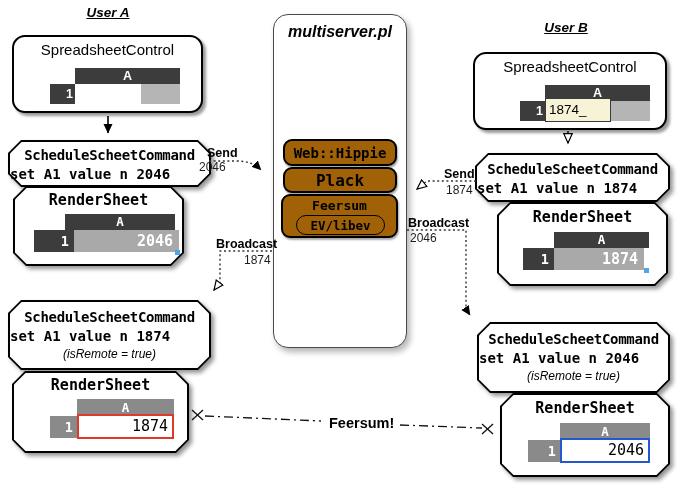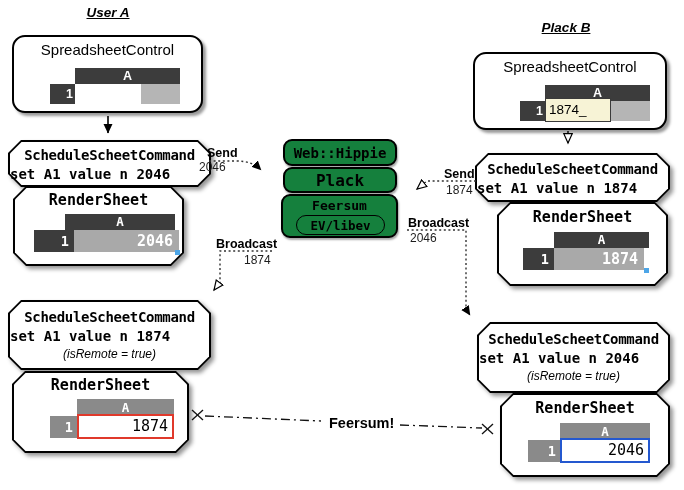--- a/index.html
+++ b/index.html
@@ -4,21 +4,21 @@
 <style>
   html,body{margin:0;padding:0;background:#fff;}
   .canvas{position:relative;width:680px;height:490px;background:#fff;overflow:hidden;
           font-family:"Liberation Sans",sans-serif;color:#000;}
   .mono{font-family:"DejaVu Sans Mono",monospace;}
   
   .rbox{position:absolute;background:#fff;border:2px solid #000;border-radius:13px;
         box-shadow:3px 3px 3px rgba(0,0,0,.40);box-sizing:border-box;}
   .serverbox{position:absolute;background:#fff;border:1.5px solid #4a4a4a;border-radius:15px;
         box-shadow:3px 4px 6px rgba(0,0,0,.30);box-sizing:border-box;}
-  .layerbox{position:absolute;background:#15803d;border:2px solid #000;border-radius:9px;
+  .layerbox{position:absolute;background:#a16207;border:2px solid #000;border-radius:9px;
         box-shadow:1px 2px 2px rgba(0,0,0,.35);box-sizing:border-box;
         display:flex;align-items:center;justify-content:center;}
   
   .chamf{position:absolute;filter:drop-shadow(3px 3px 2px rgba(0,0,0,.42));}
   .chamf-bg{position:absolute;inset:0;background:#000;
     clip-path:polygon(13px 0,calc(100% - 13px) 0,100% 13px,100% calc(100% - 13px),
     calc(100% - 13px) 100%,13px 100%,0 calc(100% - 13px),0 13px);}
   .chamf-fill{position:absolute;inset:2px;background:#fff;
     clip-path:polygon(11.5px 0,calc(100% - 11.5px) 0,100% 11.5px,100% calc(100% - 11.5px),
     calc(100% - 11.5px) 100%,11.5px 100%,0 calc(100% - 11.5px),0 11.5px);}
@@ -106,21 +106,21 @@
     <div class="chamf-bg"></div>
     <div class="chamf-fill"></div>
     <div class="chamf-content mono">
       <div class="rs-title" style="top:3px;">RenderSheet</div>
       <div class="cell cell-hgray cell-center" style="left:63px;top:26px;width:97px;height:17px;line-height:17px;">A</div>
       <div class="cell cell-hgray cell-right" style="left:36px;top:43px;width:27px;height:22px;line-height:22px;padding-right:4px;font-size:13.5px;">1</div>
       <div class="cell-conflict border-red" style="left:63px;top:41px;width:97px;height:25px;line-height:20px;padding-right:4px;">1874</div>
     </div>
   </div>
 
-  <div class="user-heading" style="left:522px;top:20px;width:88px;">Plack B</div>
+  <div class="user-heading" style="left:522px;top:20px;width:88px;">User B</div>
 
   <div class="rbox" style="left:473px;top:52px;width:194px;height:78px;">
     <div class="box-title" style="top:4px;">SpreadsheetControl</div>
     <div class="cell cell-dark cell-center" style="left:70px;top:31px;width:105px;height:16px;line-height:16px;">A</div>
     <div class="cell cell-dark cell-right" style="left:45px;top:47px;width:25px;height:20px;line-height:20px;padding-right:2px;">1</div>
     <div class="cell-edit" style="left:70px;top:44px;width:66px;height:24px;line-height:21px;">1874_</div>
     <div class="cell cell-tail" style="left:136px;top:47px;width:39px;height:20px;"></div>
   </div>
 
   <div class="chamf z1" style="left:475px;top:153px;width:195px;height:49px;">
@@ -158,20 +158,23 @@
     <div class="chamf-bg"></div>
     <div class="chamf-fill"></div>
     <div class="chamf-content mono">
       <div class="rs-title" style="top:4px;">RenderSheet</div>
       <div class="cell cell-hgray cell-center" style="left:58px;top:28px;width:90px;height:17px;line-height:17px;">A</div>
       <div class="cell cell-hgray cell-right" style="left:26px;top:45px;width:32px;height:22px;line-height:22px;padding-right:4px;font-size:13.5px;">1</div>
       <div class="cell-conflict border-blue" style="left:58px;top:43px;width:90px;height:25px;line-height:20px;padding-right:4px;">2046</div>
     </div>
   </div>
 
+  <div class="serverbox" style="left:273px;top:14px;width:134px;height:334px;">
+    <div class="box-title" style="top:8px;font-weight:bold;font-style:italic;font-size:16px;">multiserver.pl</div>
+  </div>
   <div class="layerbox mono" style="left:283px;top:139px;width:114px;height:27px;font-size:14px;font-weight:bold;">
     <span>Web::Hippie</span>
   </div>
   <div class="layerbox mono" style="left:283px;top:167px;width:114px;height:26px;font-size:16px;font-weight:bold;">
     <span>Plack</span>
   </div>
   <div class="layerbox mono" style="left:281px;top:194px;width:117px;height:44px;font-size:13px;font-weight:bold;
        flex-direction:column;justify-content:flex-start;padding-top:2px;">
     <span>Feersum</span>
     <div class="mono" style="position:absolute;left:13px;top:19px;width:89px;height:20px;border:1.5px solid #000;

